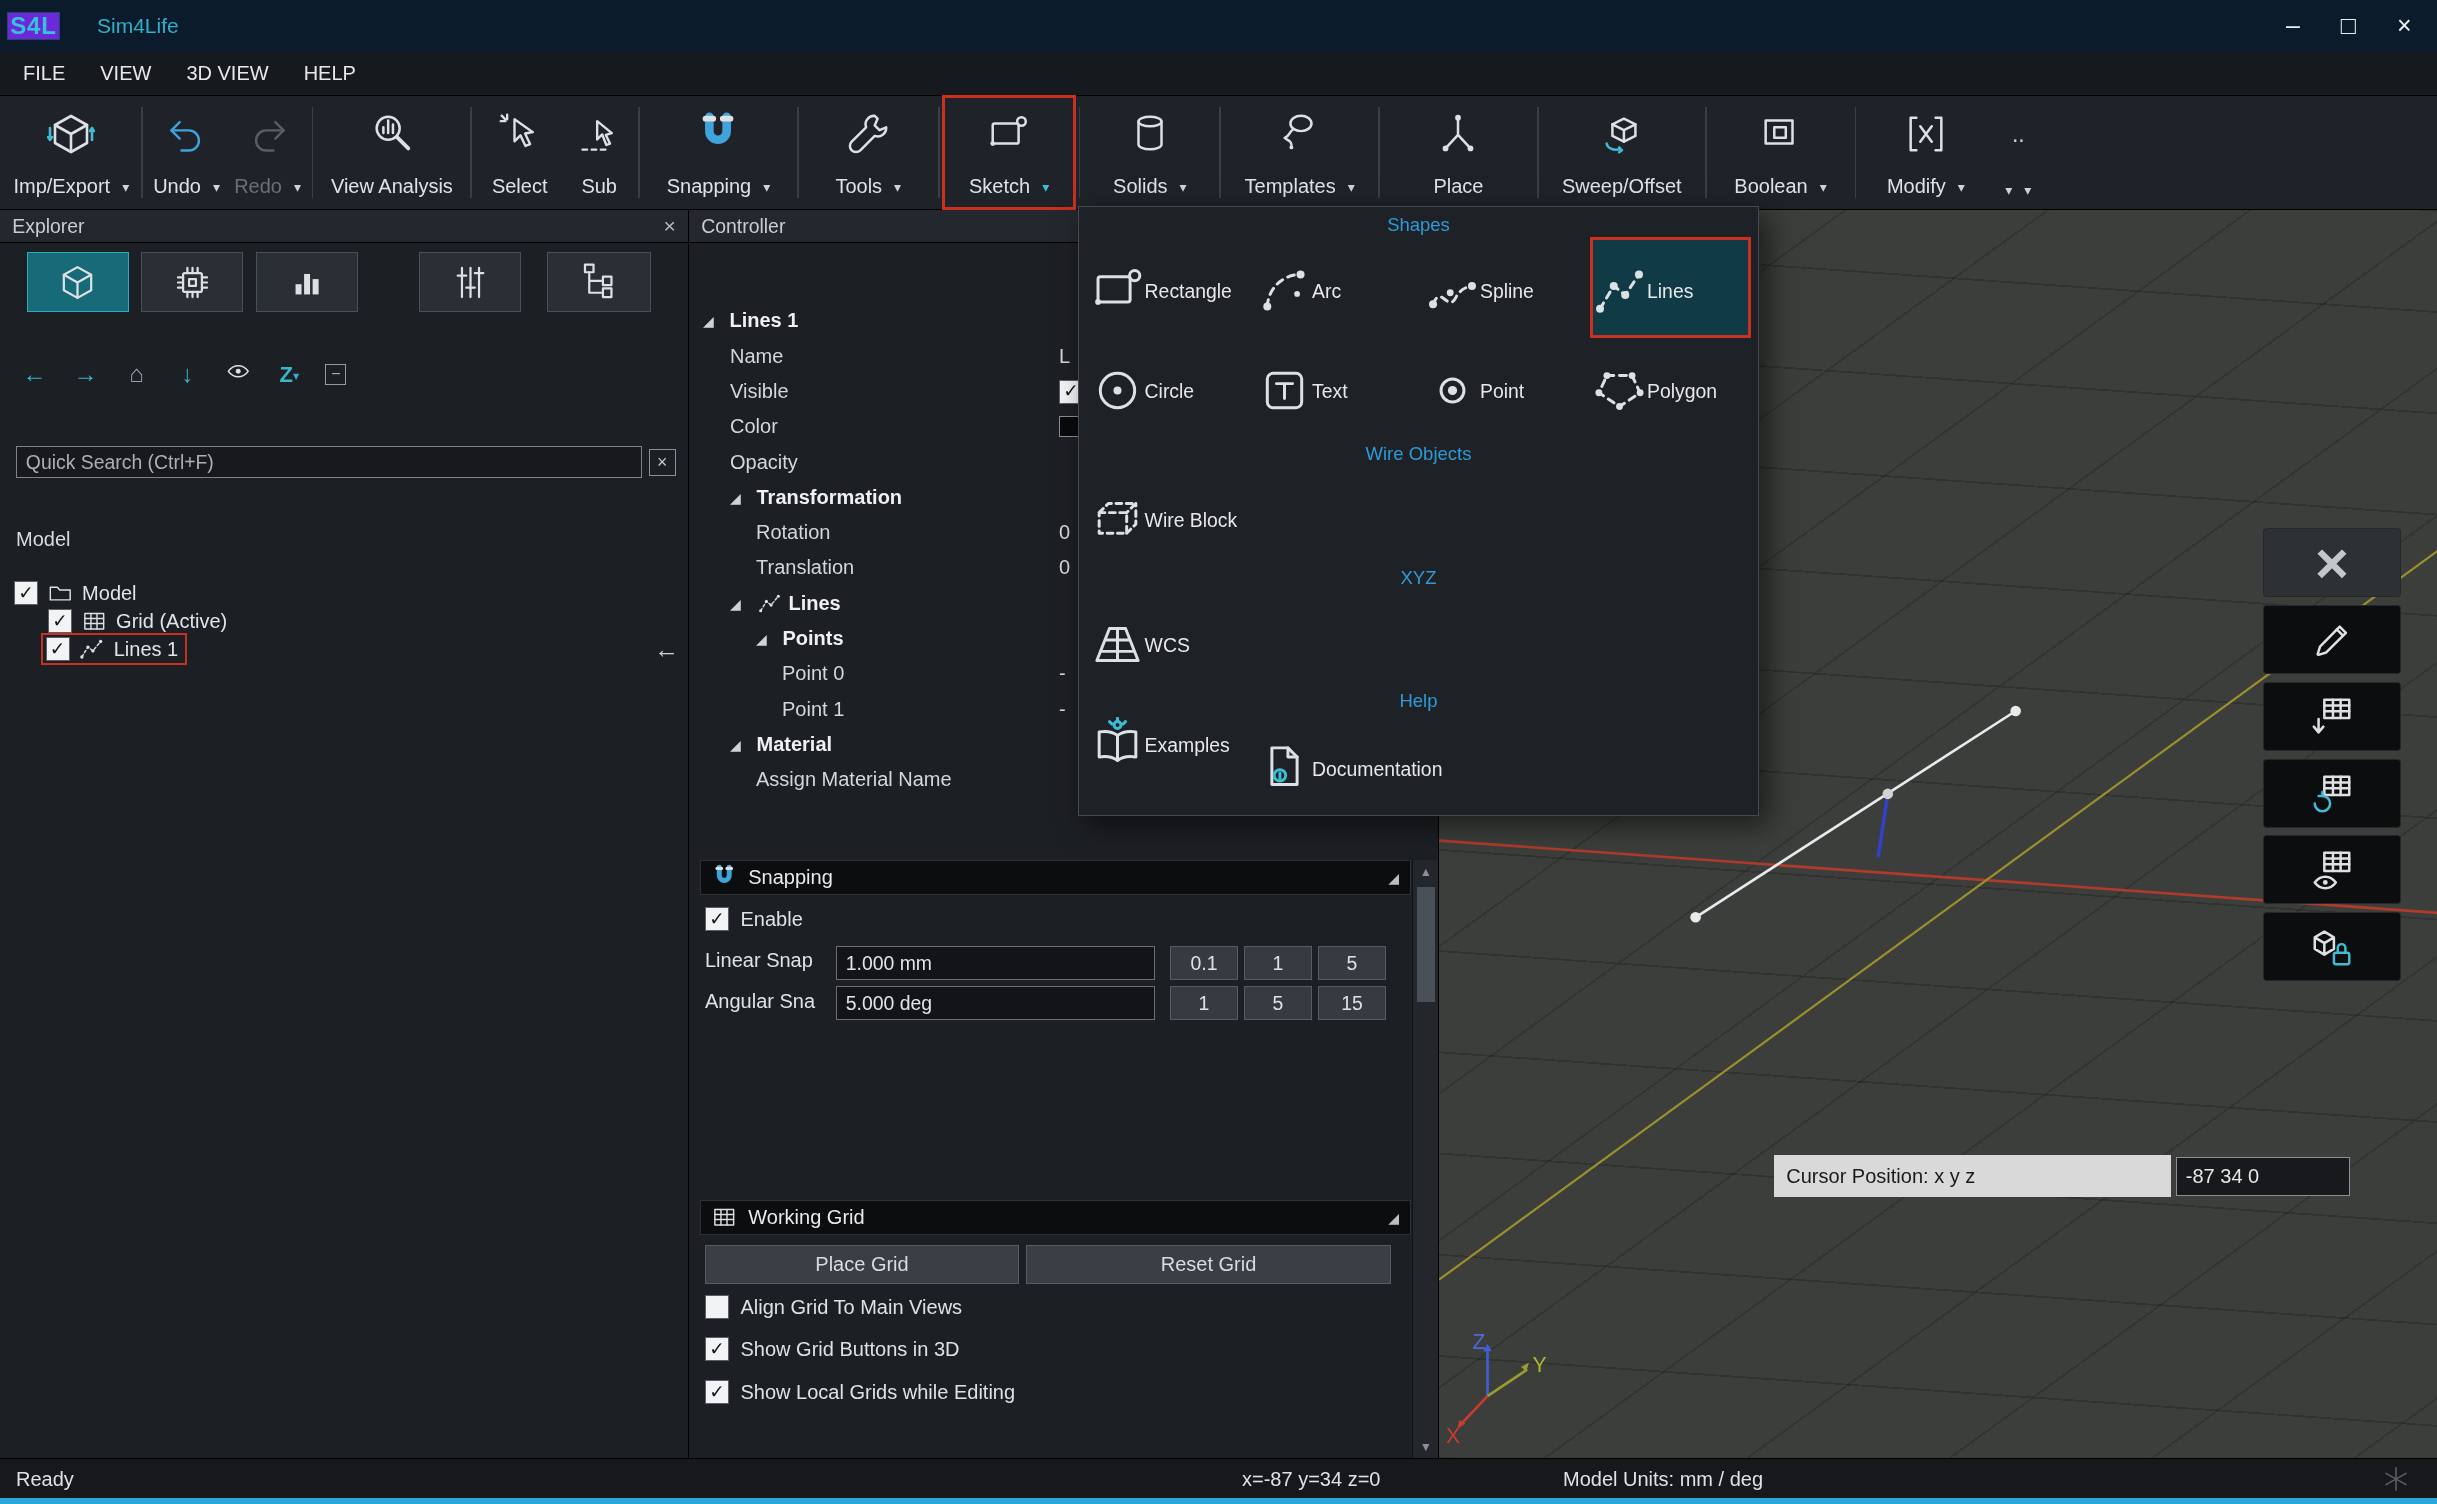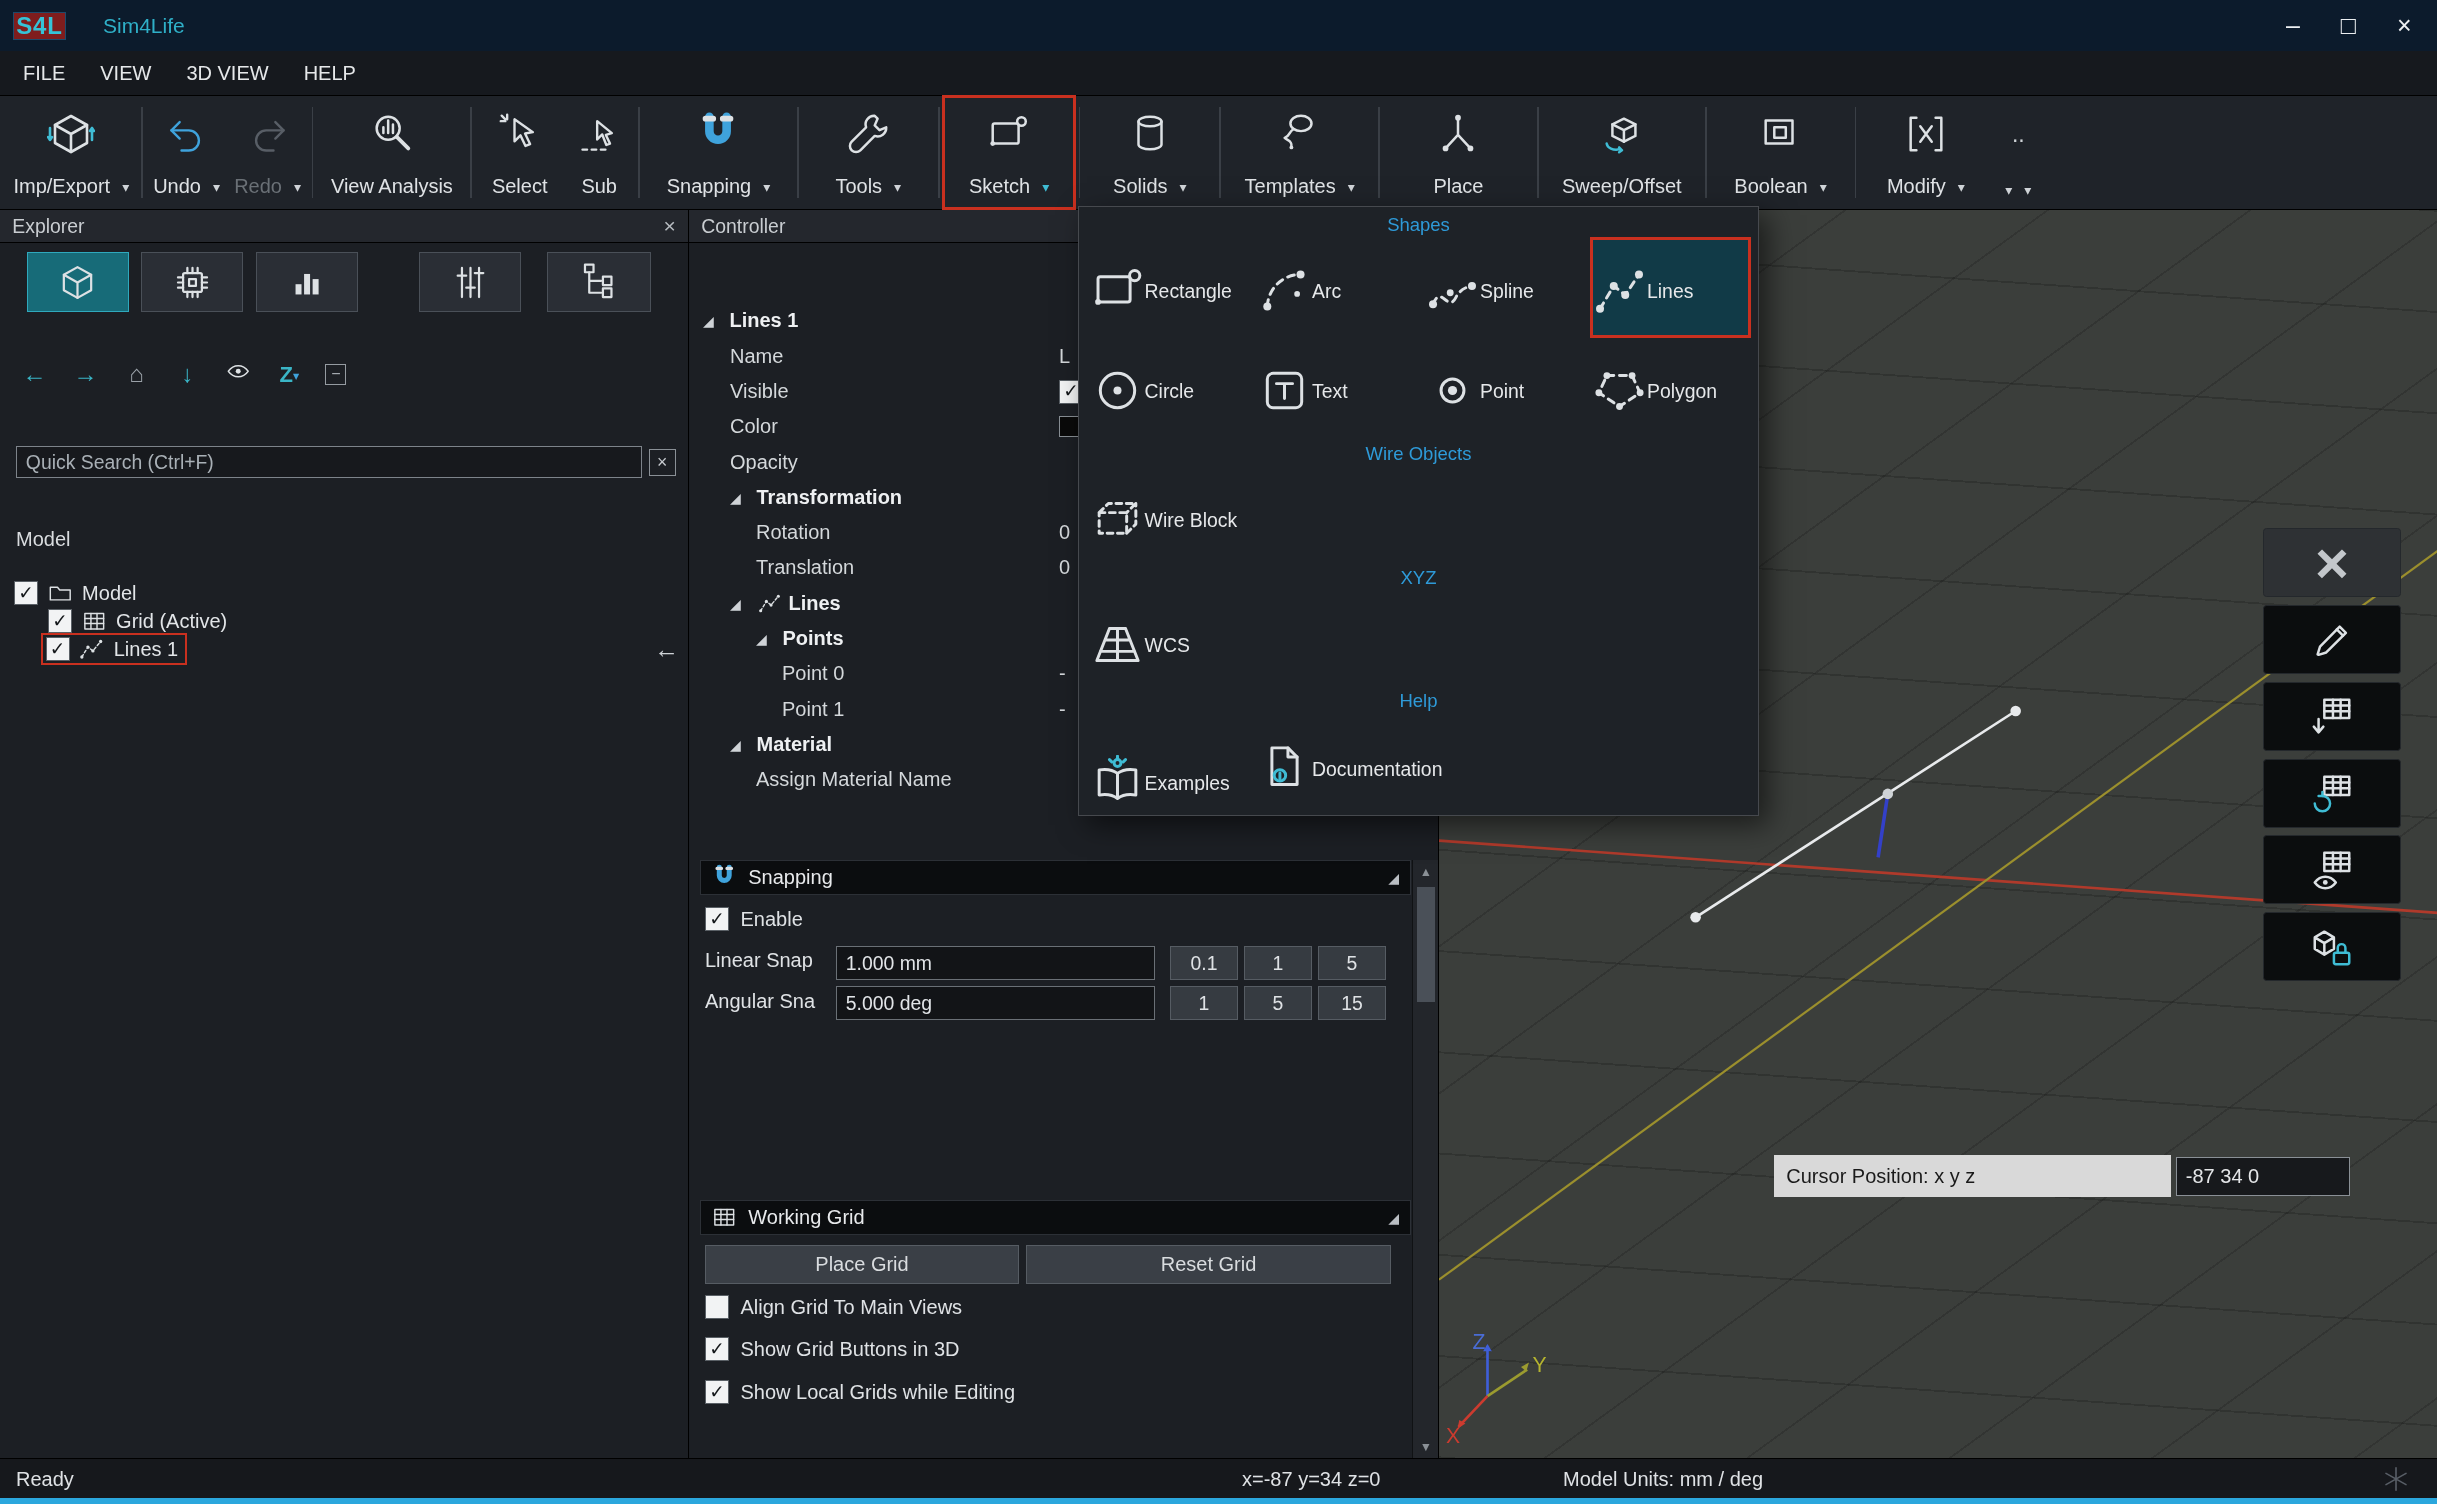--- a/index.html
+++ b/index.html
@@ -6,21 +6,21 @@
 html,body{width:2438px;height:1505px;overflow:hidden}
 body{position:relative;background:#17191d;font-family:"Liberation Sans","DejaVu Sans",sans-serif;color:#e2e5e8;font-size:20px}
 
 svg.ic{fill:none;stroke:#dde1e4;stroke-width:2.6;stroke-linecap:round;stroke-linejoin:round}
 svg.ic .f{fill:#dde1e4;stroke:none}
 svg.ic .tl{stroke:#3fbcd4}
 svg.ic .bl{stroke:#3fa3dc}
 svg.ic .gr{stroke:#585e66}
 
 .titlebar{position:absolute;left:0;top:0;width:2438px;height:51px;background:#0c1b2c;display:flex;align-items:center}
-.logo{margin-left:13px;width:53px;height:28px;background:#7f1d1d;border:0.9px solid #1d4a6b;color:#35c3d8;font-weight:bold;font-size:24px;display:flex;align-items:center;justify-content:center;letter-spacing:0.9px}
+.logo{margin-left:7px;width:53px;height:28px;background:#6d28d9;border:0.9px solid #1d4a6b;color:#35c3d8;font-weight:bold;font-size:24px;display:flex;align-items:center;justify-content:center;letter-spacing:0.9px}
 .apptitle{color:#2fb0c8;font-size:21px;margin-left:37px}
 .winbtns{margin-left:auto;display:flex;gap:41px;margin-right:26.5px;font-size:25px;color:#eceff1}
 .winbtns span{cursor:default}
 
 .menubar{position:absolute;left:0;top:51px;width:2438px;height:45px;background:#16191e;border-bottom:0.9px solid #000;display:flex;align-items:center;gap:35px;padding-left:23px;font-size:20px;color:#e6e8ea}
 
 .toolbar{position:absolute;left:0;top:96px;width:2438px;height:114px;background:#1f2329;border-bottom:0.9px solid #000;display:flex;align-items:stretch;padding-left:5.3px}
 .tb-sep{width:1.8px;background:#3a3f46;margin:10.6px 3.5px}
 .tb-group{display:flex;align-items:stretch}
 .tb-item{display:flex;flex-direction:column;align-items:center;justify-content:space-between;padding:10.6px 7px 10.6px}
@@ -775,21 +775,21 @@
   <div class="tile" style="left:10.6px;top:386px">
     <span class="tile-icon">
         <svg class="ic" width="55" viewBox="0 0 48 48">
           <path d="M17 10h14M13 20h22M9 30h30M6 38h36M17 10 6 38M24 10v28M31 10l11 28"></path>
         </svg>
       </span>
     <span class="tile-label">WCS</span>
   </div>
 
   <div class="menu-title" style="top:483px">Help</div>
-  <div class="tile" style="left:10.6px;top:524px">
+  <div class="tile" style="left:10.6px;top:486px">
     <span class="tile-icon">
         <svg class="ic" width="55" viewBox="0 0 48 48">
           <path d="M24 16c-4-3-10-4-16-3v22c6-1 12 0 16 3 4-3 10-4 16-3V13c-6-1-12 0-16 3v22"></path>
           <circle class="tl" cx="24" cy="7" r="3"></circle>
           <path class="tl" d="M17 4l2 2M31 4l-2 2M24 1v2"></path>
         </svg>
       </span>
     <span class="tile-label">Examples</span>
   </div>
   <div class="tile" style="left:178px;top:510px">

